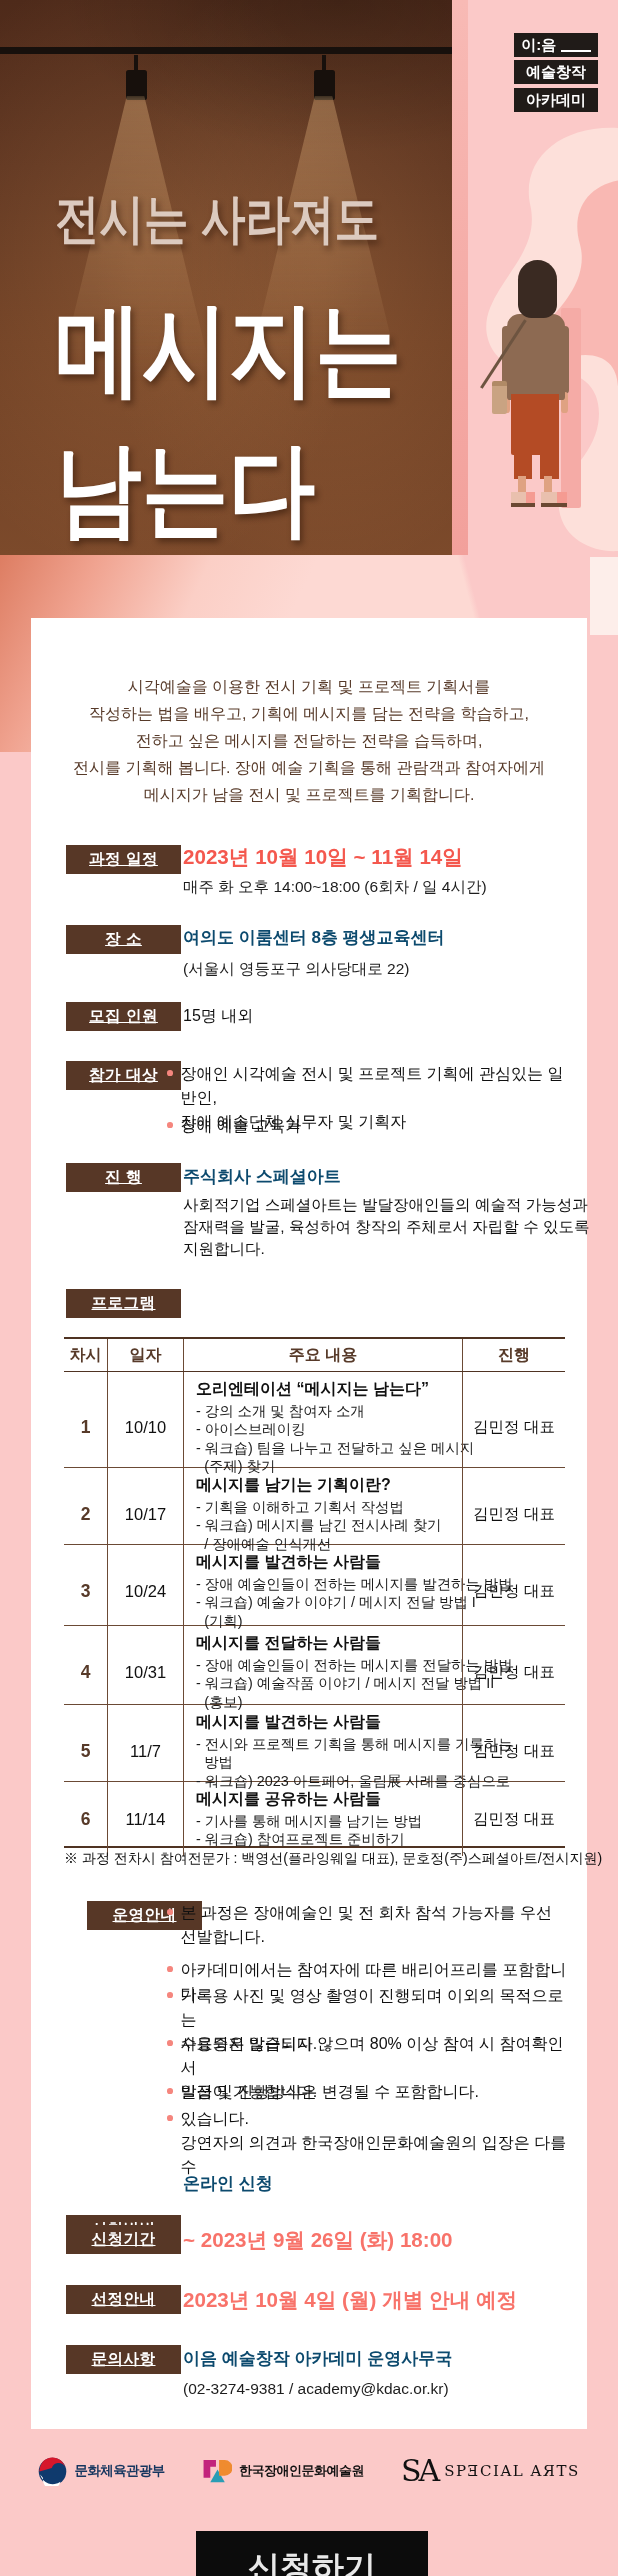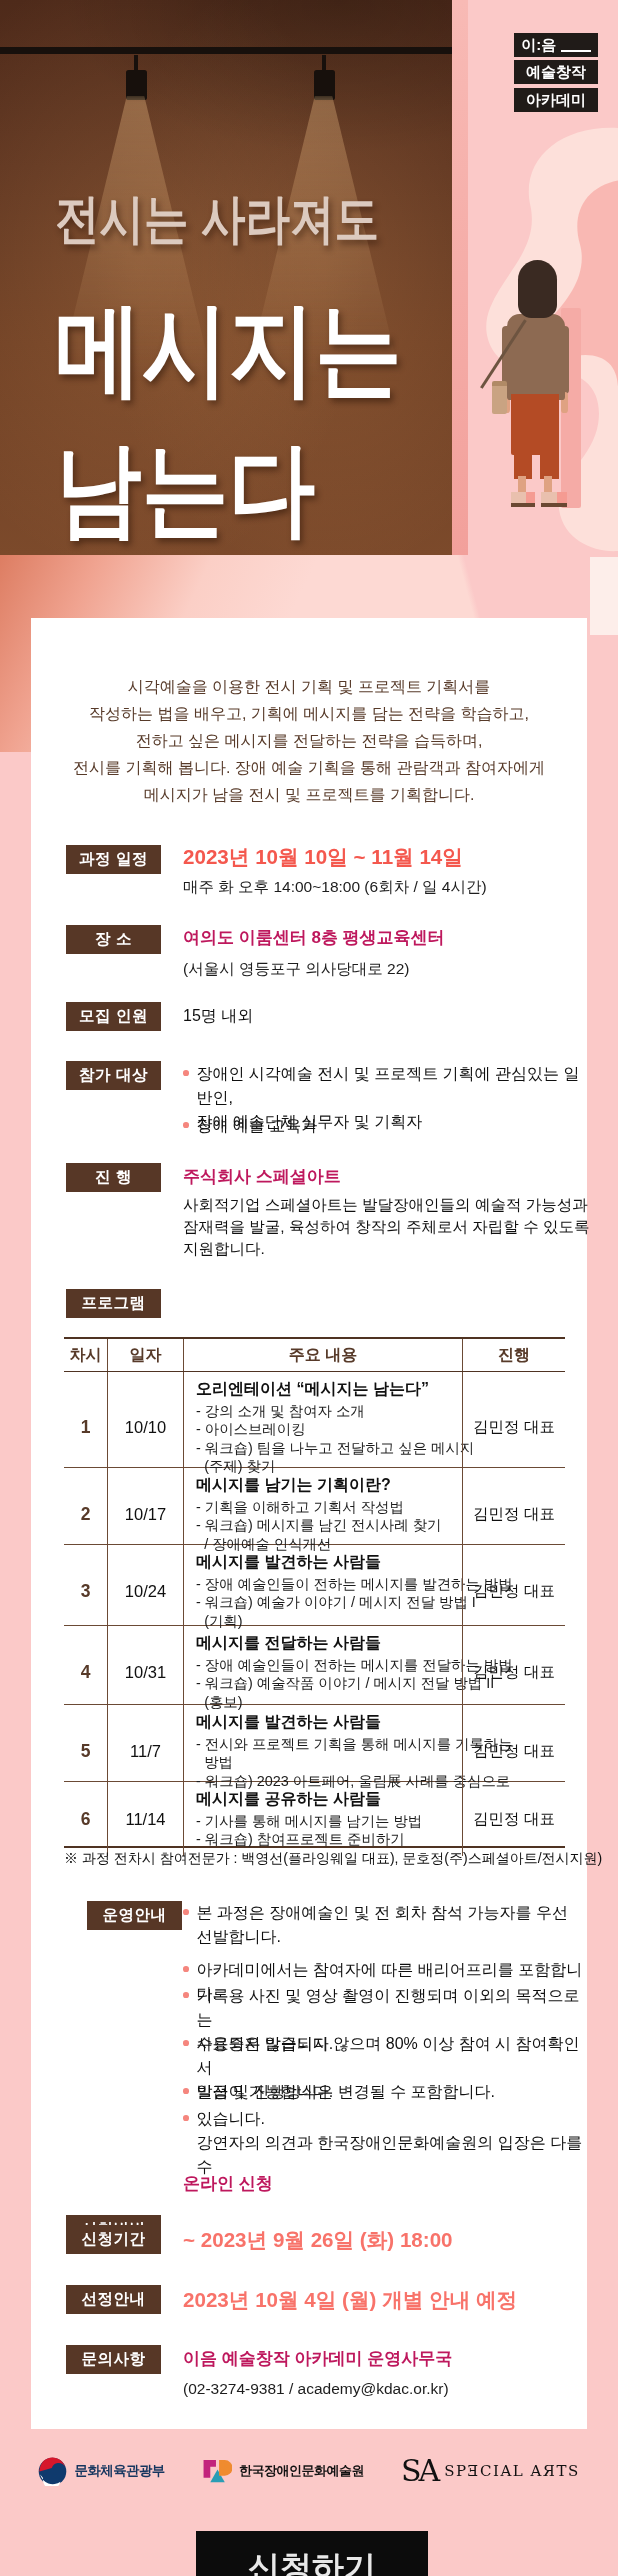--- a/index.html
+++ b/index.html
@@ -51,30 +51,30 @@
   .p-pants{position:absolute;left:14.4px;top:134px;width:48px;height:61px;background:#b44b25;border-radius:0 0 2.1px 2.1px;}
   .p-leg{position:absolute;top:192px;width:18.5px;height:27px;background:#b44b25;}
   .p-ankle{position:absolute;top:216px;width:8.2px;height:17.5px;background:#dfa282;}
   .p-shoe{position:absolute;top:232px;height:11.3px;background:#e9c0ae;border-bottom:4.6px solid #6a4832;box-sizing:content-box;}
   .p-shoe i{position:absolute;right:0;top:0;width:40%;height:100%;background:#f59b92;}
 
   
   .card{position:absolute;left:31px;top:618px;width:556px;height:1811px;background:#ffffff;}
   .intro{position:absolute;left:0;top:55px;width:556px;text-align:center;color:#573a29;
          font-size:16px;font-weight:500;line-height:27px;}
-  .badge{position:absolute;left:35px;width:95px;height:29px;background:#573726;color:#fff;
-         font-size:15.5px;font-weight:700;display:flex;align-items:center;justify-content:center;letter-spacing:0.5px;}
+  .badge{position:absolute;left:35px;width:115px;height:29px;background:#573726;color:#fff;
+         font-size:15.5px;font-weight:700;display:flex;align-items:center;justify-content:center;letter-spacing:0.5px;text-decoration:underline;}
   .val{position:absolute;left:152px;white-space:nowrap;}
   .red{color:#f4584e;font-size:20.6px;font-weight:700;}
   .red2{color:#f8736a;font-size:20.6px;font-weight:700;}
   .sub{font-size:15.5px;color:#1d1d1d;}
-  .boldval{font-size:17px;font-weight:700;color:#be185d;}
+  .boldval{font-size:17px;font-weight:700;color:#0c4a6e;}
   .plain{font-size:16px;color:#101010;}
   .desc{font-size:15.5px;color:#101010;line-height:22px;}
-  .bullet{position:absolute;left:152px;padding-left:13.4px;font-size:16px;color:#101010;line-height:24px;width:397px;}
+  .bullet{position:absolute;left:136px;padding-left:13.4px;font-size:16px;color:#101010;line-height:24px;width:397px;}
   .bullet .dot{position:absolute;left:0;top:8.2px;width:5.7px;height:5.7px;border-radius:50%;background:#f5867e;}
 
   
   .ptable{position:absolute;left:33px;top:719px;width:501px;border-top:2.6px solid #4f3322;border-bottom:2.6px solid #4f3322;}
   .trow{display:grid;grid-template-columns:43px 76px 279px 103px;}
   .trow.head{height:32px;border-bottom:1.5px solid #4f3322;}
   .trow + .trow{border-top:1px solid #6b4a35;}
   .trow.head + .trow{border-top:none;}
   .tc{display:flex;flex-direction:column;justify-content:center;align-items:center;box-sizing:border-box;}
   .tc.b{border-left:1px solid #6b4a35;}

